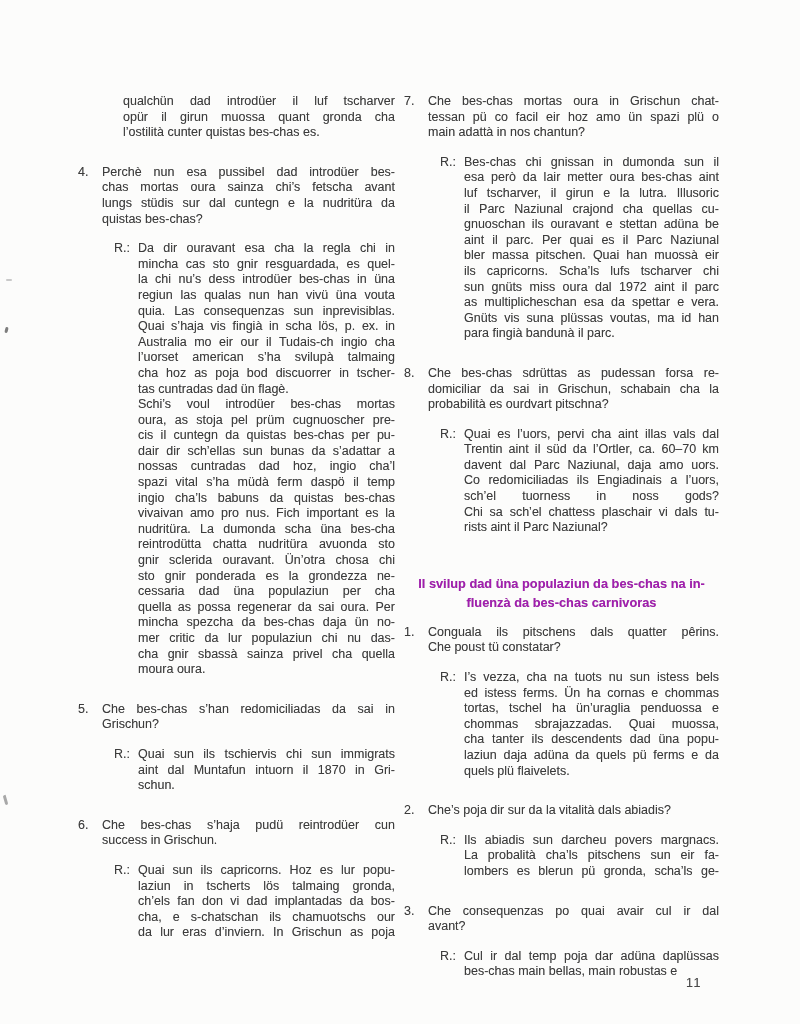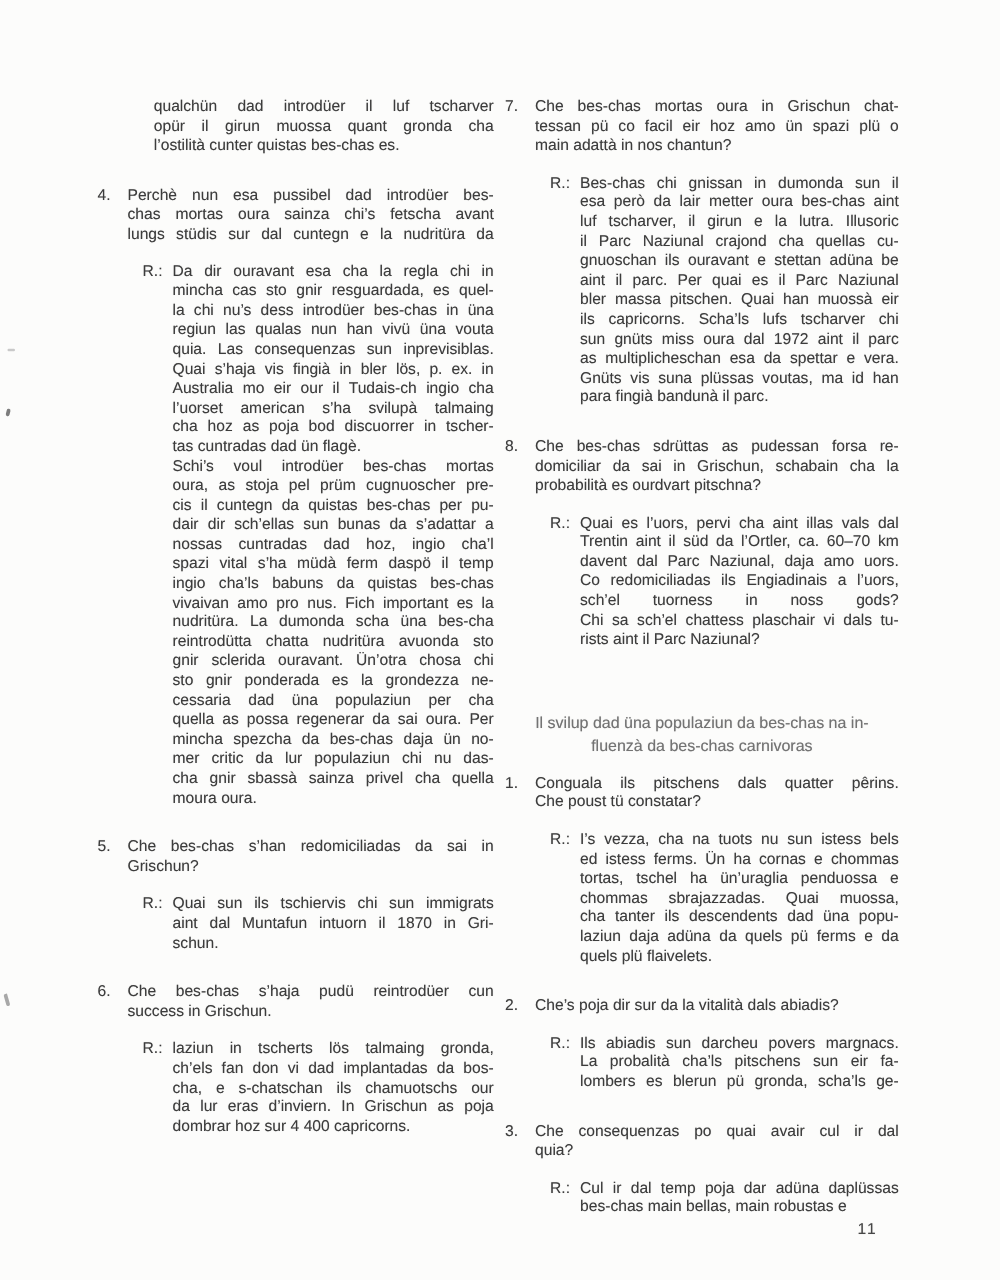--- a/index.html
+++ b/index.html
@@ -10,32 +10,32 @@
     color:#3c3c3c;
   }
   .page{position:relative;width:800px;height:1024px;background:#fcfcfb}
   .col{
     position:absolute;top:78px;
     font-size:12.5px;line-height:15.6px;
     text-shadow:0 0 .6px rgba(90,90,90,.45);
   }
   .col-left{left:78px;width:317px}
   .col-right{left:404px;width:315px}
-  .col > .block:first-child{margin-top:0}
+  .col > .block:first-child{margin-top:16px}
   .continuation{padding-left:45px}
   .question{display:flex;margin-top:24px}
   .qnum{flex:none;width:24px}
   .qtext{flex:1;min-width:0}
   .answer{display:flex;margin-top:14px;padding-left:36px}
   .alabel{flex:none;width:24px}
   .abody{flex:1;min-width:0}
   .para{margin:0}
   .line{text-align:justify;text-align-last:justify}
   .line.last{text-align-last:left}
-  .heading{margin-top:48px;font-weight:normal;color:#737373}
+  .heading{margin-top:38px;font-weight:bold;color:#a21caf}
   .heading + .question{margin-top:12px}
   .hline{text-align:center;line-height:19.5px;font-size:12.8px}
   .pagenum{
     position:absolute;left:686px;top:976px;
     font-size:12.5px;color:#474747;letter-spacing:1.5px;
     text-shadow:0 0 .6px rgba(90,90,90,.45);
     text-align:center;
   }
   .speck{position:absolute;pointer-events:none}
   .speck-1{left:5px;top:327px;width:3px;height:6px;background:#7d7d7d;border-radius:2px;transform:rotate(14deg)}
@@ -51,32 +51,33 @@
         <div class="line">qualchün dad introdüer il luf tscharver</div>
         <div class="line">opür il girun muossa quant gronda cha</div>
         <div class="line last">l’ostilità cunter quistas bes-chas es.</div>
       </div>
       <div class="block question">
         <span class="qnum">4.</span>
         <div class="qtext">
           <div class="line">Perchè nun esa pussibel dad introdüer bes-</div>
           <div class="line">chas mortas oura sainza chi’s fetscha avant</div>
           <div class="line">lungs stüdis sur dal cuntegn e la nudritüra da</div>
+          <div class="line last">quistas bes-chas?</div>
         </div>
       </div>
       <div class="block answer">
         <span class="alabel">R.:</span>
         <div class="abody">
           <div class="para">
             <div class="line">Da dir ouravant esa cha la regla chi in</div>
             <div class="line">mincha cas sto gnir resguardada, es quel-</div>
             <div class="line">la chi nu’s dess introdüer bes-chas in üna</div>
             <div class="line">regiun las qualas nun han vivü üna vouta</div>
             <div class="line">quia. Las consequenzas sun inprevisiblas.</div>
-            <div class="line">Quai s’haja vis fingià in bler lös, p. ex. in</div>
+            <div class="line">Quai s’haja vis fingià in scha lös, p. ex. in</div>
             <div class="line">Australia mo eir our il Tudais-ch ingio cha</div>
             <div class="line">l’uorset american s’ha svilupà talmaing</div>
             <div class="line">cha hoz as poja bod discuorrer in tscher-</div>
             <div class="line last">tas cuntradas dad ün flagè.</div>
           </div>
           <div class="para">
             <div class="line">Schi’s voul introdüer bes-chas mortas</div>
             <div class="line">oura, as stoja pel prüm cugnuoscher pre-</div>
             <div class="line">cis il cuntegn da quistas bes-chas per pu-</div>
             <div class="line">dair dir sch’ellas sun bunas da s’adattar a</div>
@@ -118,25 +119,25 @@
         <span class="qnum">6.</span>
         <div class="qtext">
           <div class="line">Che bes-chas s’haja pudü reintrodüer cun</div>
           <div class="line last">success in Grischun.</div>
         </div>
       </div>
       <div class="block answer">
         <span class="alabel">R.:</span>
         <div class="abody">
           <div class="para">
+            <div class="line">Quai sun ils capricorns. Hoz es lur popu-</div>
             <div class="line">laziun in tscherts lös talmaing gronda,</div>
             <div class="line">ch’els fan don vi dad implantadas da bos-</div>
             <div class="line">cha, e s-chatschan ils chamuotschs our</div>
             <div class="line">da lur eras d’inviern. In Grischun as poja</div>
-            <div class="line last">dombrar hoz sur 4 400 capricorns.</div>
           </div>
         </div>
       </div>
     </div>
   <div class="col col-right" id="col-1">
       <div class="block question">
         <span class="qnum">7.</span>
         <div class="qtext">
           <div class="line">Che bes-chas mortas oura in Grischun chat-</div>
           <div class="line">tessan pü co facil eir hoz amo ün spazi plü o</div>
@@ -222,21 +223,21 @@
             <div class="line">Ils abiadis sun darcheu povers margnacs.</div>
             <div class="line">La probalità cha’ls pitschens sun eir fa-</div>
             <div class="line">lombers es blerun pü gronda, scha’ls ge-</div>
           </div>
         </div>
       </div>
       <div class="block question">
         <span class="qnum">3.</span>
         <div class="qtext">
           <div class="line">Che consequenzas po quai avair cul ir dal</div>
-          <div class="line last">quia?</div>
+          <div class="line last">avant?</div>
         </div>
       </div>
       <div class="block answer">
         <span class="alabel">R.:</span>
         <div class="abody">
           <div class="para">
             <div class="line">Cul ir dal temp poja dar adüna daplüssas</div>
             <div class="line last">bes-chas main bellas, main robustas e</div>
           </div>
         </div>

